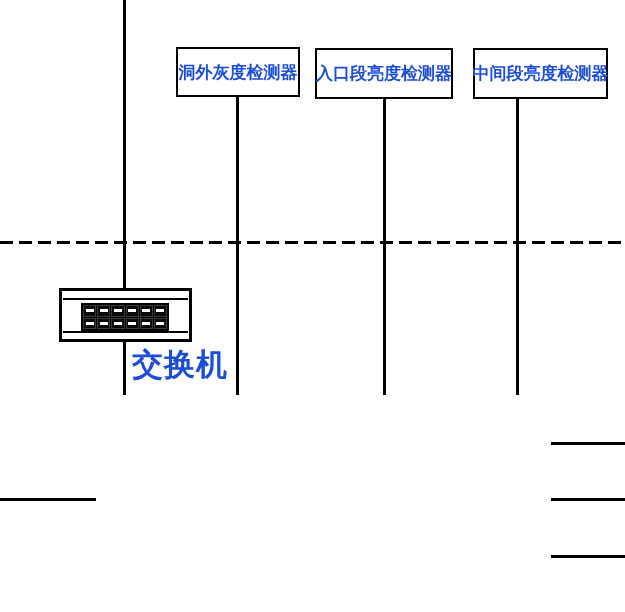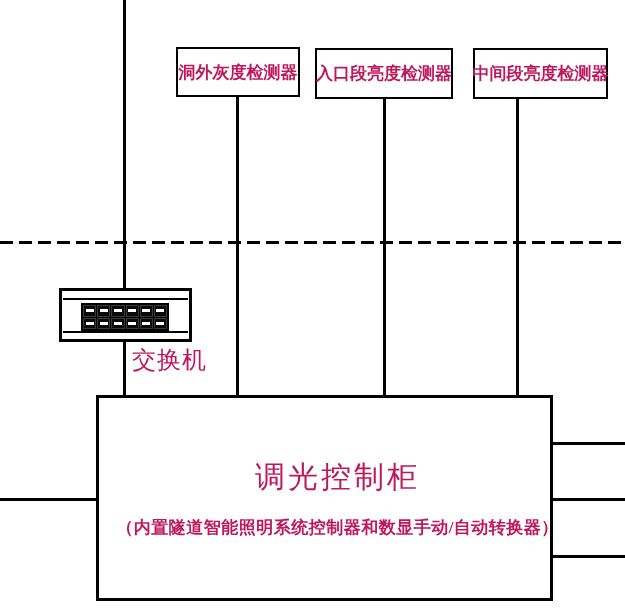--- a/index.html
+++ b/index.html
@@ -1,18 +1,18 @@
 <!DOCTYPE html>
 <html><head>
 <meta charset="utf-8">
 <style>
   html,body{margin:0;padding:0;background:#ffffff;}
   .canvas{
     position:relative;width:625px;height:612px;background:#ffffff;
-    font-family:"Liberation Serif","DejaVu Serif",serif;color:#be185d;
+    font-family:"Liberation Serif","DejaVu Serif",serif;color:#1d4ed8;
     overflow:hidden;
   }
   .vline{position:absolute;width:3px;background:#000;}
   .hline{position:absolute;height:3px;background:#000;}
   .dashed{
     position:absolute;left:0;width:625px;height:3px;
     background:repeating-linear-gradient(to right,#000 0 13px,transparent 13px 19px);
   }
   .dbox{
     position:absolute;box-sizing:border-box;border:2px solid #000;background:#fff;
@@ -28,21 +28,21 @@
     position:absolute;left:18px;top:3px;width:88px;height:28px;
     background:#000;box-sizing:border-box;padding:2px;
     display:grid;grid-template-columns:repeat(6,1fr);grid-template-rows:1fr 1fr;gap:1px;
   }
   .port{
     background:#0a0a0a;border:1px solid #3a3a3a;box-sizing:border-box;
     display:flex;align-items:center;justify-content:center;
   }
   .port::after{content:"";display:block;width:8px;height:3px;background:#fff;}
   .switch-label{
-    position:absolute;font-size:24px;font-weight:normal;white-space:nowrap;letter-spacing:1px;
+    position:absolute;font-size:31px;font-weight:bold;white-space:nowrap;letter-spacing:1px;
   }
   .cabinet{
     position:absolute;box-sizing:border-box;border:3px solid #000;background:#fff;
     display:flex;flex-direction:column;align-items:center;justify-content:center;
     gap:18px;padding-left:26px;
   }
   .cab-title{font-size:30px;letter-spacing:3px;white-space:nowrap;}
   .cab-sub{font-size:17px;font-weight:bold;white-space:nowrap;letter-spacing:0.5px;}
 </style>
 </head>
@@ -83,23 +83,19 @@
         <div class="port"></div>
         <div class="port"></div>
         <div class="port"></div>
         <div class="port"></div>
         <div class="port"></div>
       </div>
     </div>
   </div>
   <div class="switch-label" style="left:132px;top:344px">交换机</div>
 
-  <div class="cabinet" style="left:96px;top:395px;width:457px;height:206px">
-    <div class="cab-title">调光控制柜</div>
-    <div class="cab-sub">（内置隧道智能照明系统控制器和数显手动/自动转换器）</div>
-  </div>
 
   <div class="hline" style="left:0;top:498px;width:96px"></div>
   <div class="hline" style="left:551px;top:442px;width:74px"></div>
   <div class="hline" style="left:551px;top:498px;width:74px"></div>
   <div class="hline" style="left:551px;top:555px;width:74px"></div>
 
 </div>
 
 </body></html>

